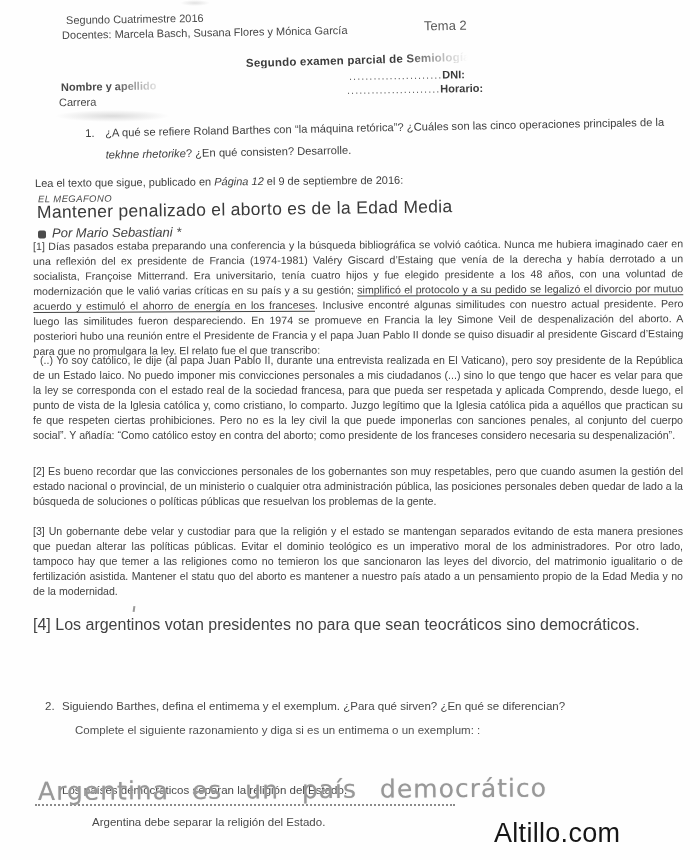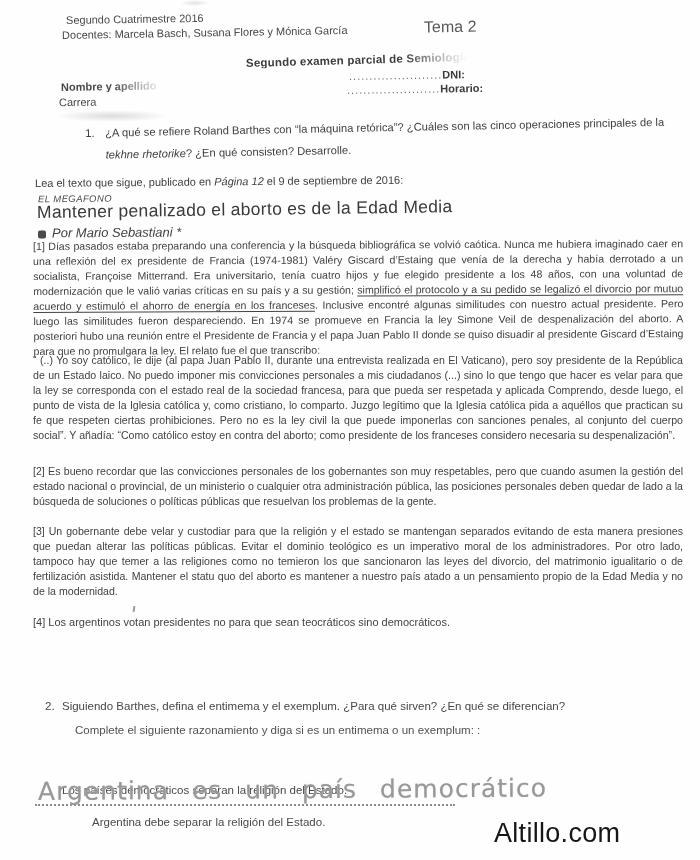--- a/index.html
+++ b/index.html
@@ -5,21 +5,21 @@
   html,body{margin:0;padding:0;background:#e8e8e8;}
   .page{
     position:relative;width:700px;height:860px;margin:0 auto;
     background:#fefefe;overflow:hidden;
     font-family:"Liberation Sans",sans-serif;color:#414141;
   }
   .abs{position:absolute;}
   
   .term{left:66px;top:14px;font-size:11px;transform:rotate(-0.9deg);transform-origin:left center;color:#4a4a4a;}
   .docentes{left:62px;top:29px;font-size:11px;transform:rotate(-1deg);transform-origin:left center;color:#464646;}
-  .tema{left:424px;top:18px;font-size:16px;color:#585858;transform:rotate(-1deg);text-align:right;}
+  .tema{left:424px;top:18px;font-size:13px;color:#585858;transform:rotate(-1deg);text-align:right;}
   .exam-title{
     left:246px;top:57px;font-size:11.5px;font-weight:bold;letter-spacing:.2px;color:#3d3d3d;
     transform:rotate(-1.6deg);transform-origin:left center;white-space:nowrap;
     -webkit-mask-image:linear-gradient(90deg,#000 70%,rgba(0,0,0,.35) 88%,transparent 99%);
     mask-image:linear-gradient(90deg,#000 70%,rgba(0,0,0,.35) 88%,transparent 99%);
   }
   .dni-line{left:349px;top:70px;font-size:11px;transform:rotate(-0.9deg);transform-origin:left center;}
   .horario-line{left:347px;top:84px;font-size:11px;transform:rotate(-0.9deg);transform-origin:left center;}
   .leader-dots{color:#6a6a6a;letter-spacing:1px;}
   .field-label{font-weight:bold;color:#3c3c3c;margin-top:7px;}
@@ -38,21 +38,21 @@
   .kicker{left:38px;top:193px;font-size:9.5px;font-style:italic;letter-spacing:.4px;color:#4c4c4c;transform:rotate(-0.5deg);}
   .headline{left:37px;top:202px;font-size:17.5px;letter-spacing:.3px;color:#3a3a3a;transform:rotate(-0.8deg);transform-origin:left center;white-space:nowrap;}
   .byline{left:38px;top:225px;font-size:13px;font-style:italic;color:#414141;transform:rotate(-0.4deg);}
   .byline-icon{display:inline-block;width:8px;height:8px;background:#4b4b4b;border-radius:2px;margin-right:6px;vertical-align:-1px;}
   .body-par{width:650px;font-size:10.6px;line-height:15px;text-align:justify;color:#424242;}
   .p1{left:33px;top:239px;transform:rotate(-0.25deg);transform-origin:left top;}
   .p1 u{text-underline-offset:2px;}
   .quote{left:33px;top:353px;}
   .p2{left:33px;top:464px;}
   .p3{left:33px;top:524px;}
-  .p4{left:33px;top:616px;width:650px;font-size:11px;color:#424242;}
+  .p4{left:33px;top:616px;width:650px;font-size:16px;color:#424242;}
   .footnote{left:33px;top:646px;font-size:11px;font-style:italic;color:#424242;}
   
   .q2{left:45px;top:700px;width:620px;display:flex;font-size:11.5px;color:#474747;}
   .q2 .qnum{width:17px;}
   .q2-line2{left:75px;top:724px;font-size:11.5px;color:#515151;}
   
   .premise{left:62px;top:784px;font-size:11.5px;color:#4a4a4a;}
   .answer-dots{left:35px;top:790px;width:420px;height:14px;border-bottom:2px dotted #8a8a8a;}
   .handwriting{
     left:38px;top:777px;font-size:25px;color:#989898;letter-spacing:1px;word-spacing:14px;

